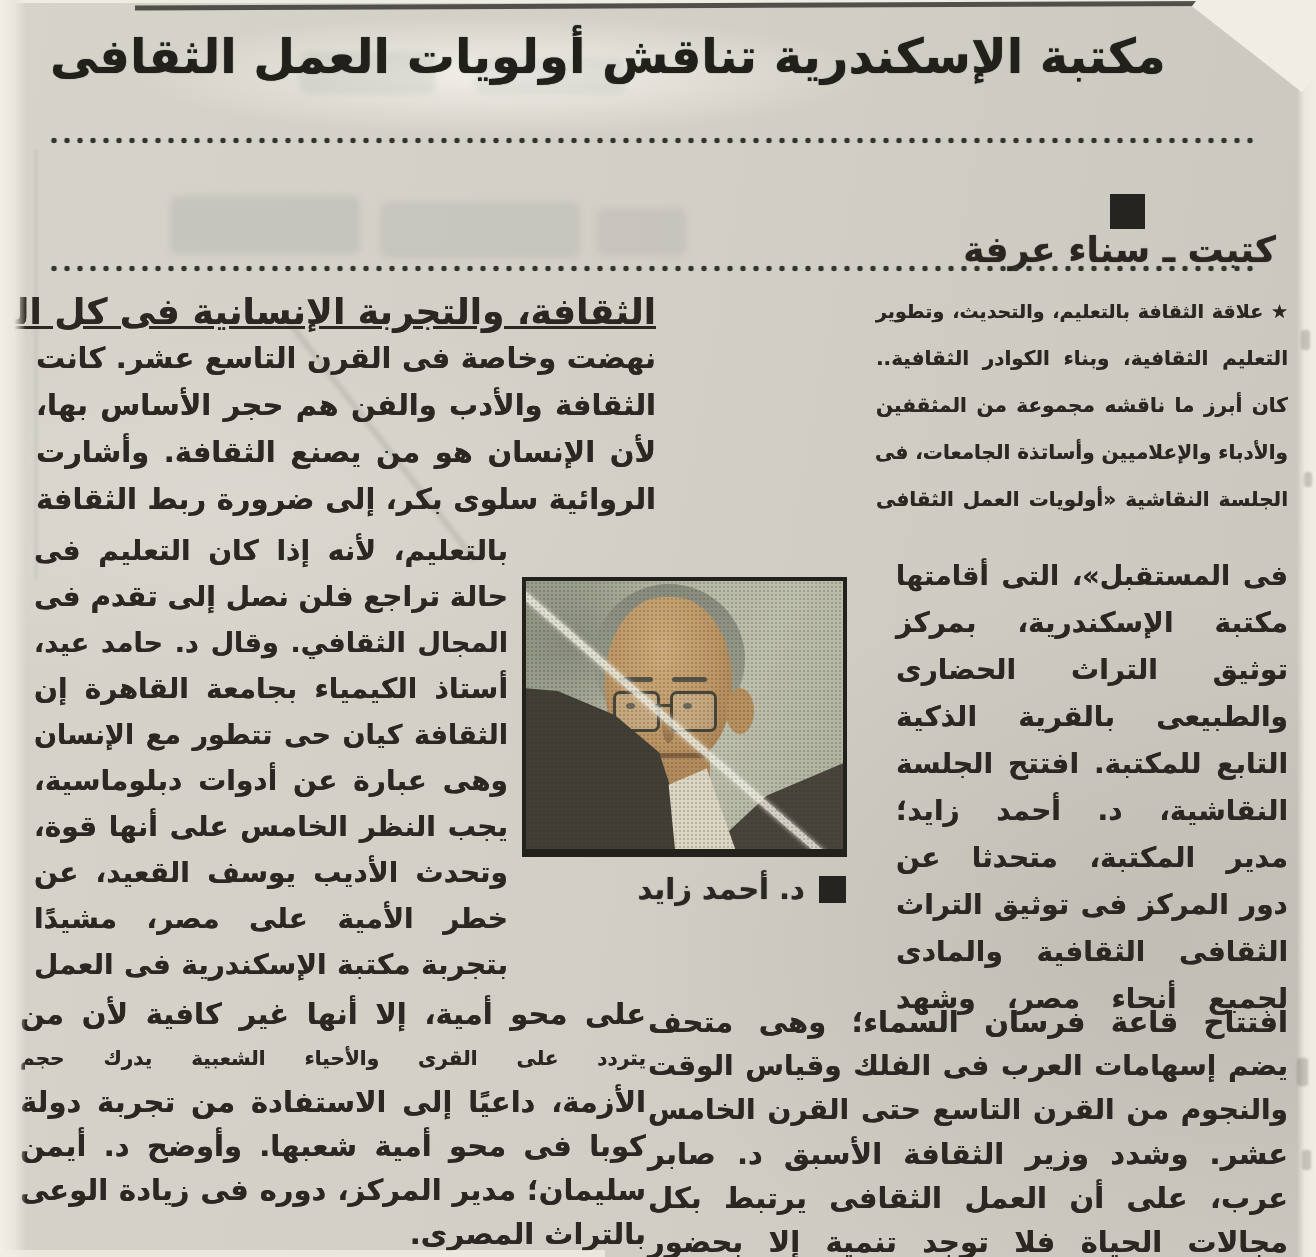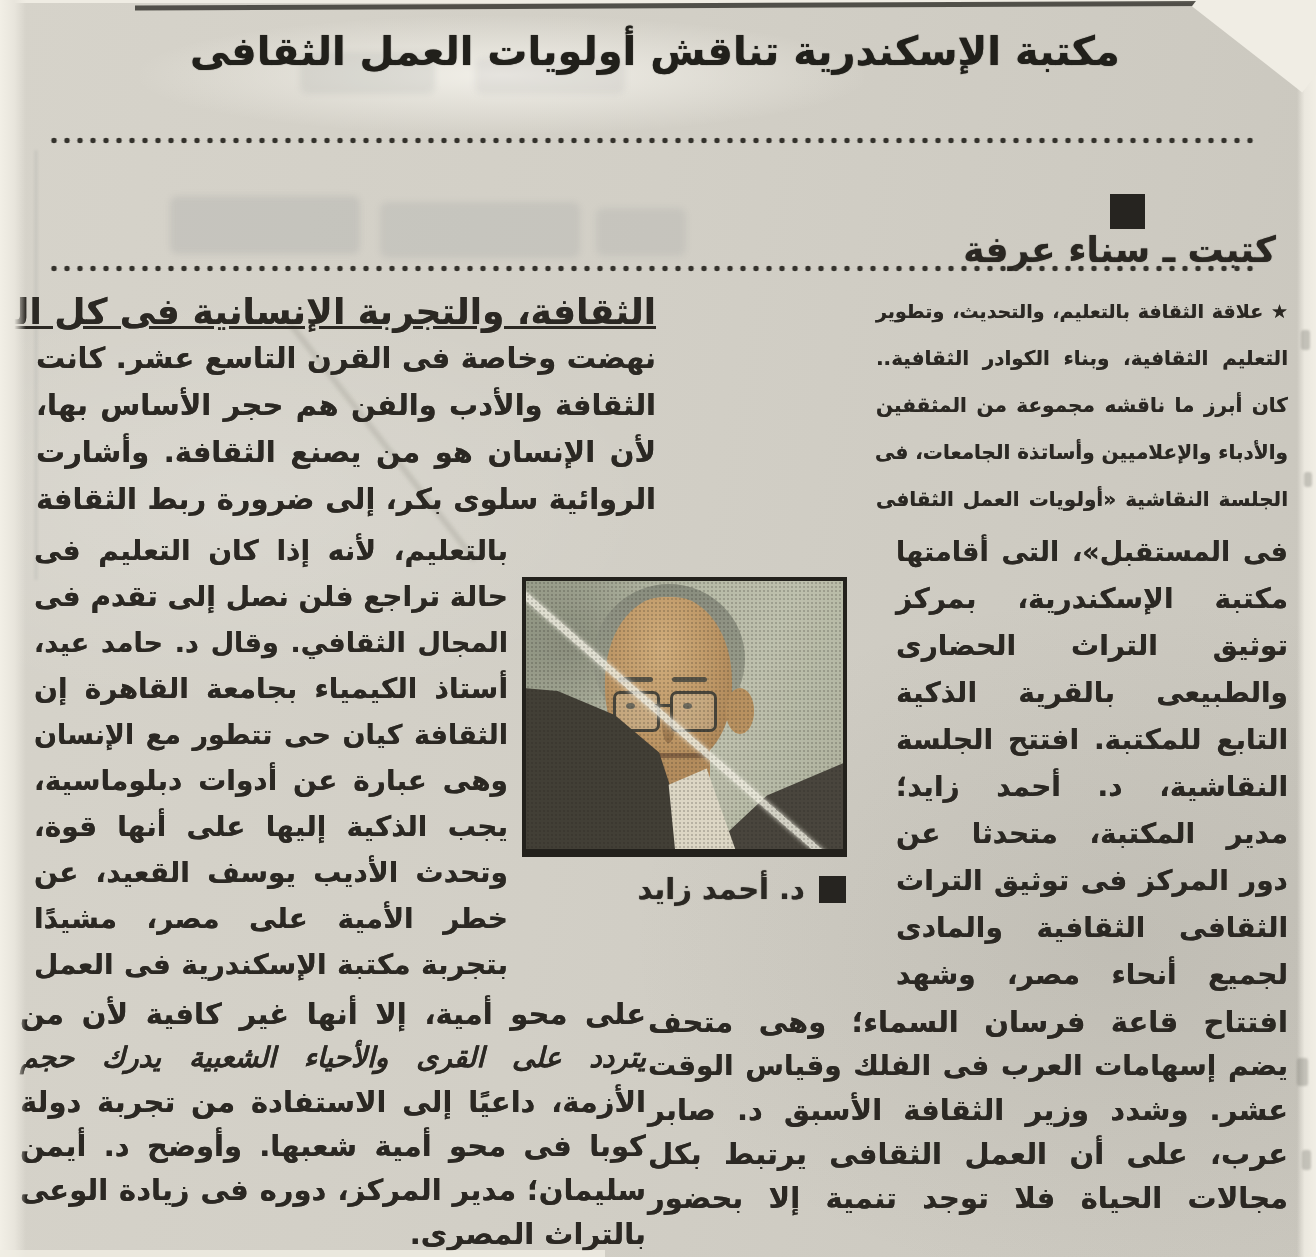--- a/index.html
+++ b/index.html
@@ -32,37 +32,37 @@
   .sm1{right:6px;top:330px;width:9px;height:20px;}
   .sm2{right:4px;top:472px;width:8px;height:15px;}
   .sm3{right:8px;top:1058px;width:11px;height:28px;}
   .sm4{right:5px;top:1150px;width:9px;height:20px;}
   .crease-col{position:absolute;left:292px;top:322px;width:300px;height:5px;background:rgba(142,140,130,.32);transform:rotate(52deg);transform-origin:left top;filter:blur(2px);}
   
   .dotrule{position:absolute;left:48px;width:1208px;height:9px;
     background-image:radial-gradient(circle,#34322c 2.6px,rgba(0,0,0,0) 3.1px);
     background-size:13px 9px;background-repeat:repeat-x;background-position:center;}
   
-  .headline{position:absolute;right:56px;top:28px;width:1210px;text-align:center;
-    font-size:40px;font-weight:bold;color:#21201b;white-space:nowrap;letter-spacing:0;
+  .headline{position:absolute;right:56px;top:28px;width:1210px;text-align:left;
+    font-size:48px;font-weight:bold;color:#21201b;white-space:nowrap;letter-spacing:0;
     text-shadow:0 0 1px rgba(30,28,24,.8);}
   .byline{position:absolute;right:40px;top:194px;display:flex;align-items:center;flex-direction:column;}
   .sq{background:#262420;flex:0 0 auto;}
   .byline .sq{width:35px;height:35px;margin-left:16px;}
   .byline-text{font-size:36px;font-weight:bold;color:#2a2722;white-space:nowrap;text-shadow:0 0 1px rgba(30,28,24,.7);}
   .caption{position:absolute;left:522px;top:872px;width:324px;display:flex;align-items:center;}
   .caption .sq{width:27px;height:27px;margin-left:14px;}
   .caption-text{font-size:29px;font-weight:bold;white-space:nowrap;text-shadow:0 0 1px rgba(30,28,24,.7);}
   
   .tblock{position:absolute;font-weight:bold;text-align:justify;}
   .tline{white-space:nowrap;overflow:visible;text-align:justify;text-align-last:justify;
     text-shadow:0 0 .6px rgba(35,32,27,.75);}
   .end-right .tline:last-child{text-align-last:right;}
   .rb1{top:288px;right:28px;width:412px;font-size:28px;}  .rb1 .tline{height:47px;line-height:47px;}
-  .rb2{top:528px;right:28px;width:392px;font-size:28px;}  .rb2 .tline{height:47px;line-height:47px;}
+  .rb2{top:552px;right:28px;width:392px;font-size:28px;}  .rb2 .tline{height:47px;line-height:47px;}
   .rb3{top:1000px;right:28px;width:640px;font-size:29px;} .rb3 .tline{height:44px;line-height:44px;}
   .lb1{top:288px;left:36px;width:620px;font-size:29px;}   .lb1 .tline{height:47px;line-height:47px;}
   .lb2{top:528px;left:34px;width:474px;font-size:28px;}   .lb2 .tline{height:46px;line-height:46px;}
   .lb3{top:992px;left:20px;width:626px;font-size:29px;}   .lb3 .tline{height:44px;line-height:44px;}
   
   .photo{position:absolute;left:522px;top:577px;width:317px;height:268px;
     border:4px solid #23211c;border-bottom-width:8px;overflow:hidden;
     background:linear-gradient(115deg,#9aa08e 0%,#b3b8a6 35%,#bcc0ae 62%,#a8ad9a 100%);}
   .ph{position:absolute;}
   .ph-mottle{left:0;top:0;width:48%;height:58%;background:radial-gradient(ellipse at 30% 40%,rgba(88,93,80,.45),transparent 70%);}
@@ -128,46 +128,47 @@
       <div class="tline">التابع للمكتبة. افتتح الجلسة</div>
       <div class="tline">النقاشية، د. أحمد زايد؛</div>
       <div class="tline">مدير المكتبة، متحدثا عن</div>
       <div class="tline">دور المركز فى توثيق التراث</div>
       <div class="tline">الثقافى الثقافية والمادى</div>
       <div class="tline">لجميع أنحاء مصر، وشهد</div>
     </div>
   <div class="tblock rb3">
       <div class="tline">افتتاح قاعة فرسان السماء؛ وهى متحف</div>
       <div class="tline" style="font-size: 28px;">يضم إسهامات العرب فى الفلك وقياس الوقت</div>
+      <div class="tline" style="font-size: 28px;">والنجوم من القرن التاسع حتى القرن الخامس</div>
       <div class="tline">عشر. وشدد وزير الثقافة الأسبق د. صابر</div>
       <div class="tline">عرب، على أن العمل الثقافى يرتبط بكل</div>
       <div class="tline">مجالات الحياة فلا توجد تنمية إلا بحضور</div>
     </div>
   <div class="tblock lb1">
       <div class="tline" style="font-size: 36px; text-decoration: underline;">الثقافة، والتجربة الإنسانية فى كل الدول التى</div>
       <div class="tline">نهضت وخاصة فى القرن التاسع عشر. كانت</div>
       <div class="tline">الثقافة والأدب والفن هم حجر الأساس بها،</div>
       <div class="tline">لأن الإنسان هو من يصنع الثقافة. وأشارت</div>
       <div class="tline">الروائية سلوى بكر، إلى ضرورة ربط الثقافة</div>
     </div>
   <div class="tblock lb2">
       <div class="tline">بالتعليم، لأنه إذا كان التعليم فى</div>
       <div class="tline">حالة تراجع فلن نصل إلى تقدم فى</div>
       <div class="tline" style="font-size: 27px;">المجال الثقافي. وقال د. حامد عيد،</div>
       <div class="tline">أستاذ الكيمياء بجامعة القاهرة إن</div>
       <div class="tline" style="font-size: 27px;">الثقافة كيان حى تتطور مع الإنسان</div>
       <div class="tline">وهى عبارة عن أدوات دبلوماسية،</div>
-      <div class="tline">يجب الذكية إليها على أنها قوة،</div>
+      <div class="tline">يجب النظر الخامس على أنها قوة،</div>
       <div class="tline">وتحدث الأديب يوسف القعيد، عن</div>
       <div class="tline">خطر الأمية على مصر، مشيدًا</div>
       <div class="tline">بتجربة مكتبة الإسكندرية فى العمل</div>
     </div>
   <div class="tblock lb3 end-right">
       <div class="tline">على محو أمية، إلا أنها غير كافية لأن من</div>
-      <div class="tline" style="font-size: 28px; font-style: italic;">يتردد على القرى والأحياء الشعبية يدرك حجم</div>
+      <div class="tline" style="font-size: 20px;">يتردد على القرى والأحياء الشعبية يدرك حجم</div>
       <div class="tline">الأزمة، داعيًا إلى الاستفادة من تجربة دولة</div>
       <div class="tline">كوبا فى محو أمية شعبها. وأوضح د. أيمن</div>
       <div class="tline">سليمان؛ مدير المركز، دوره فى زيادة الوعى</div>
       <div class="tline">بالتراث المصرى.</div>
     </div>
 
   <div class="photo">
     <div class="ph ph-mottle"></div>
     <div class="ph ph-hair"></div>
     <div class="ph ph-neck"></div>

